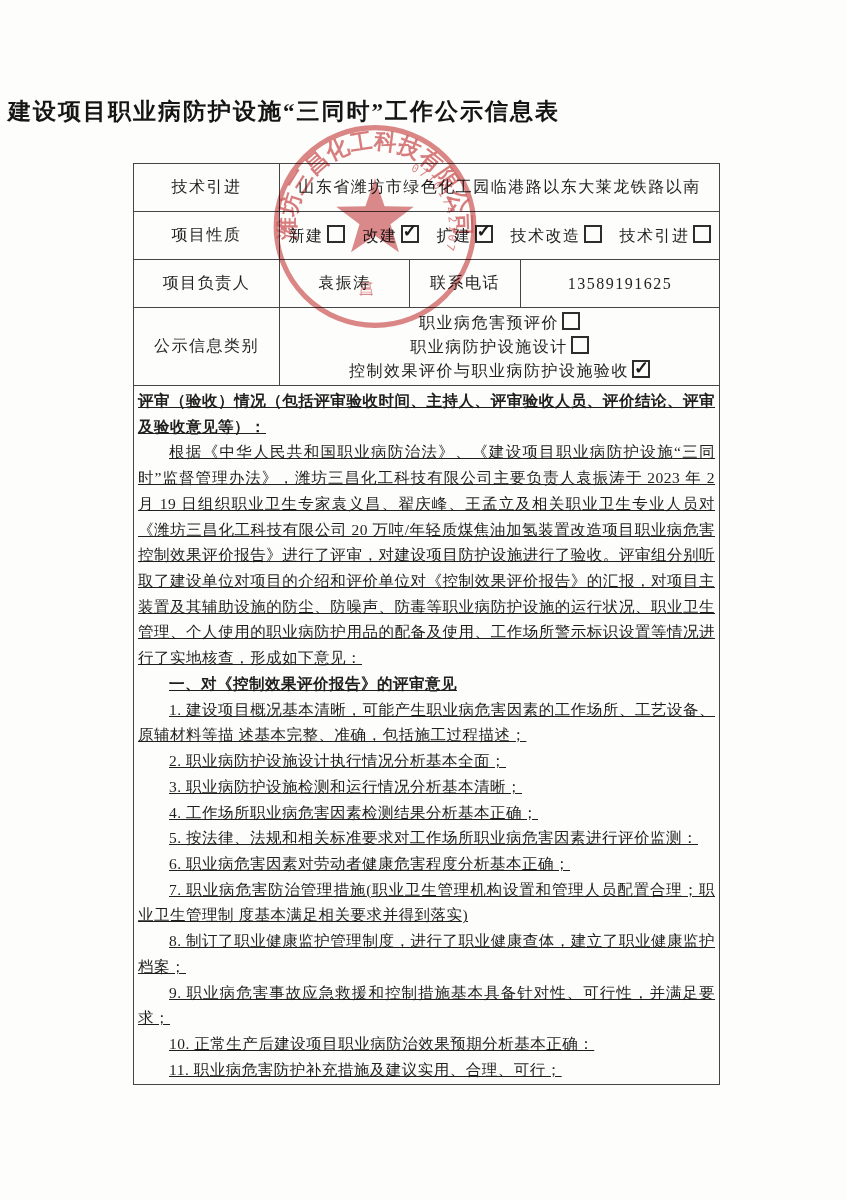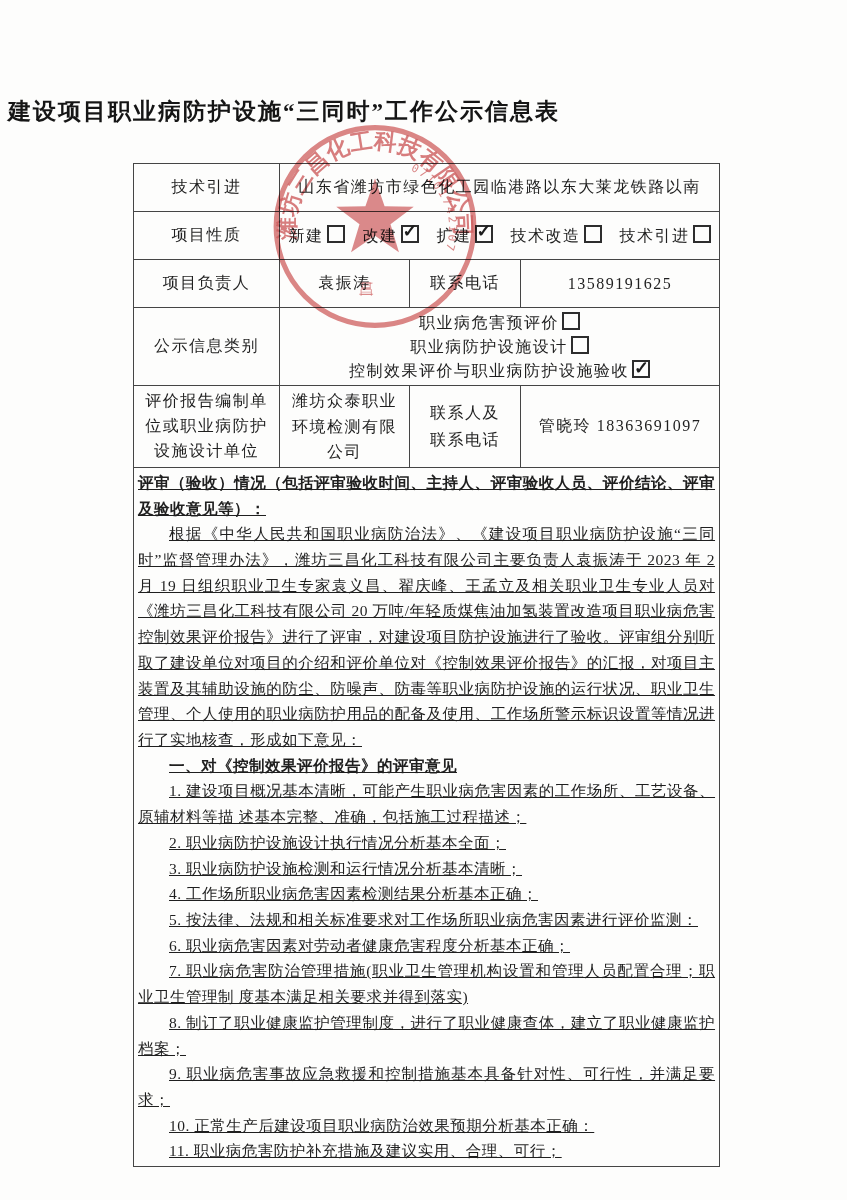--- a/index.html
+++ b/index.html
@@ -135,29 +135,20 @@
 
     <tr class="r5">
       <td class="lbl">公示信息类别</td>
       <td colspan="3" class="pub-opts">
         <div class="opt"><span>职业病危害预评价</span><span class="cbx"></span></div>
         <div class="opt"><span>职业病防护设施设计</span><span class="cbx"></span></div>
         <div class="opt"><span>控制效果评价与职业病防护设施验收</span><span class="cbx"><i>✓</i></span></div>
       </td>
     </tr>
 
-    <tr class="r6">
-      <td class="unit-lbl">评价报告编制单位或职业病防护设施设计单位</td>
-      <td class="unit-val">潍坊众泰职业环境检测有限公司</td>
-      <td class="contact-lbl">
-        <div>联系人及</div>
-        <div>联系电话</div>
-      </td>
-      <td class="contact-val">管晓玲 18363691097</td>
-    </tr>
 
     <tr>
       <td colspan="4" class="review">
         <div class="review">
           <p class="head">评审（验收）情况（包括评审验收时间、主持人、评审验收人员、评价结论、评审及验收意见等）：</p>
           <p class="ind">根据《中华人民共和国职业病防治法》、《建设项目职业病防护设施“三同时”监督管理办法》，潍坊三昌化工科技有限公司主要负责人袁振涛于 2023 年 2 月 19 日组织职业卫生专家袁义昌、翟庆峰、王孟立及相关职业卫生专业人员对《潍坊三昌化工科技有限公司 20 万吨/年轻质煤焦油加氢装置改造项目职业病危害控制效果评价报告》进行了评审，对建设项目防护设施进行了验收。评审组分别听取了建设单位对项目的介绍和评价单位对《控制效果评价报告》的汇报，对项目主装置及其辅助设施的防尘、防噪声、防毒等职业病防护设施的运行状况、职业卫生管理、个人使用的职业病防护用品的配备及使用、工作场所警示标识设置等情况进行了实地核查，形成如下意见：</p>
           <p class="ind bold">一、对《控制效果评价报告》的评审意见</p>
           <p class="ind">1. 建设项目概况基本清晰，可能产生职业病危害因素的工作场所、工艺设备、原辅材料等描 述基本完整、准确，包括施工过程描述；</p>
           <p class="ind">2. 职业病防护设施设计执行情况分析基本全面；</p>
           <p class="ind">3. 职业病防护设施检测和运行情况分析基本清晰；</p>

